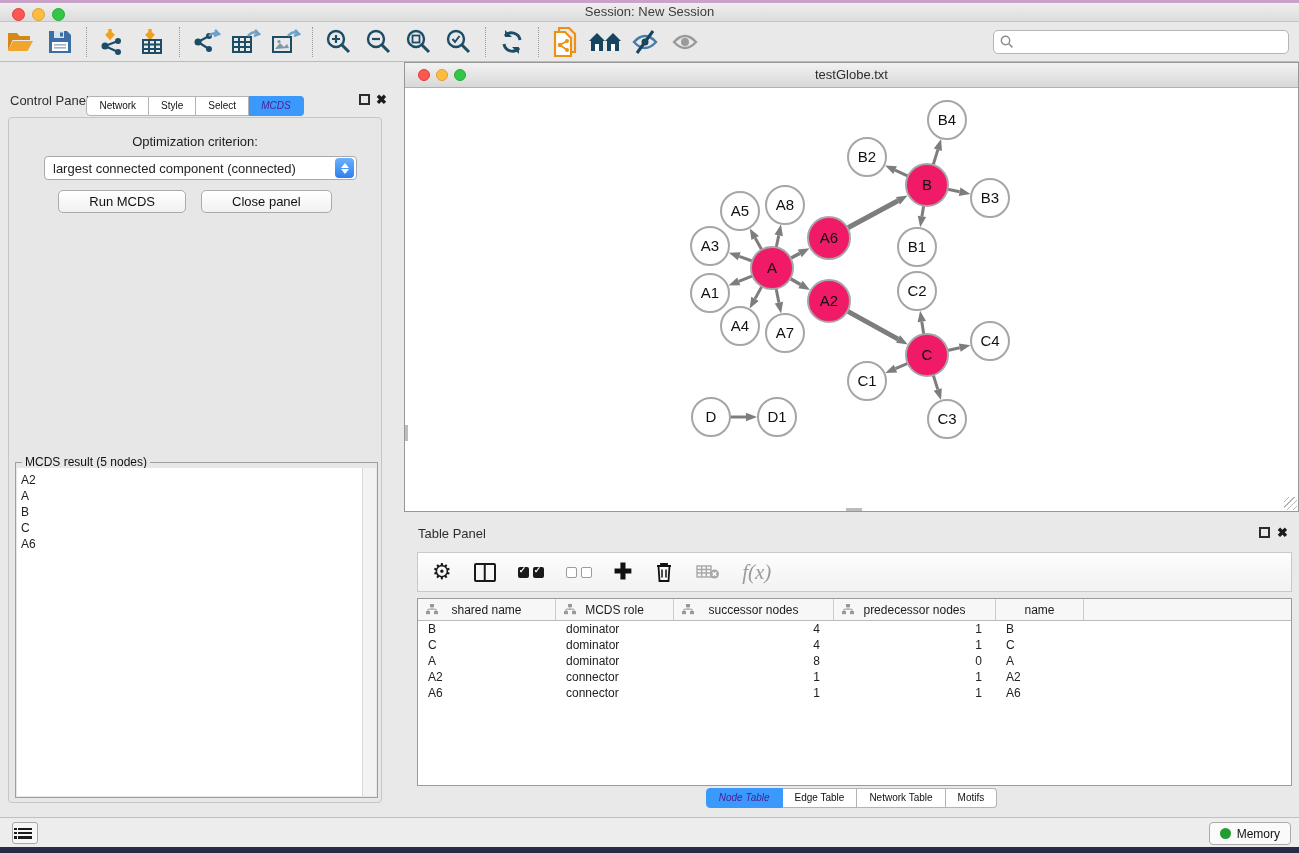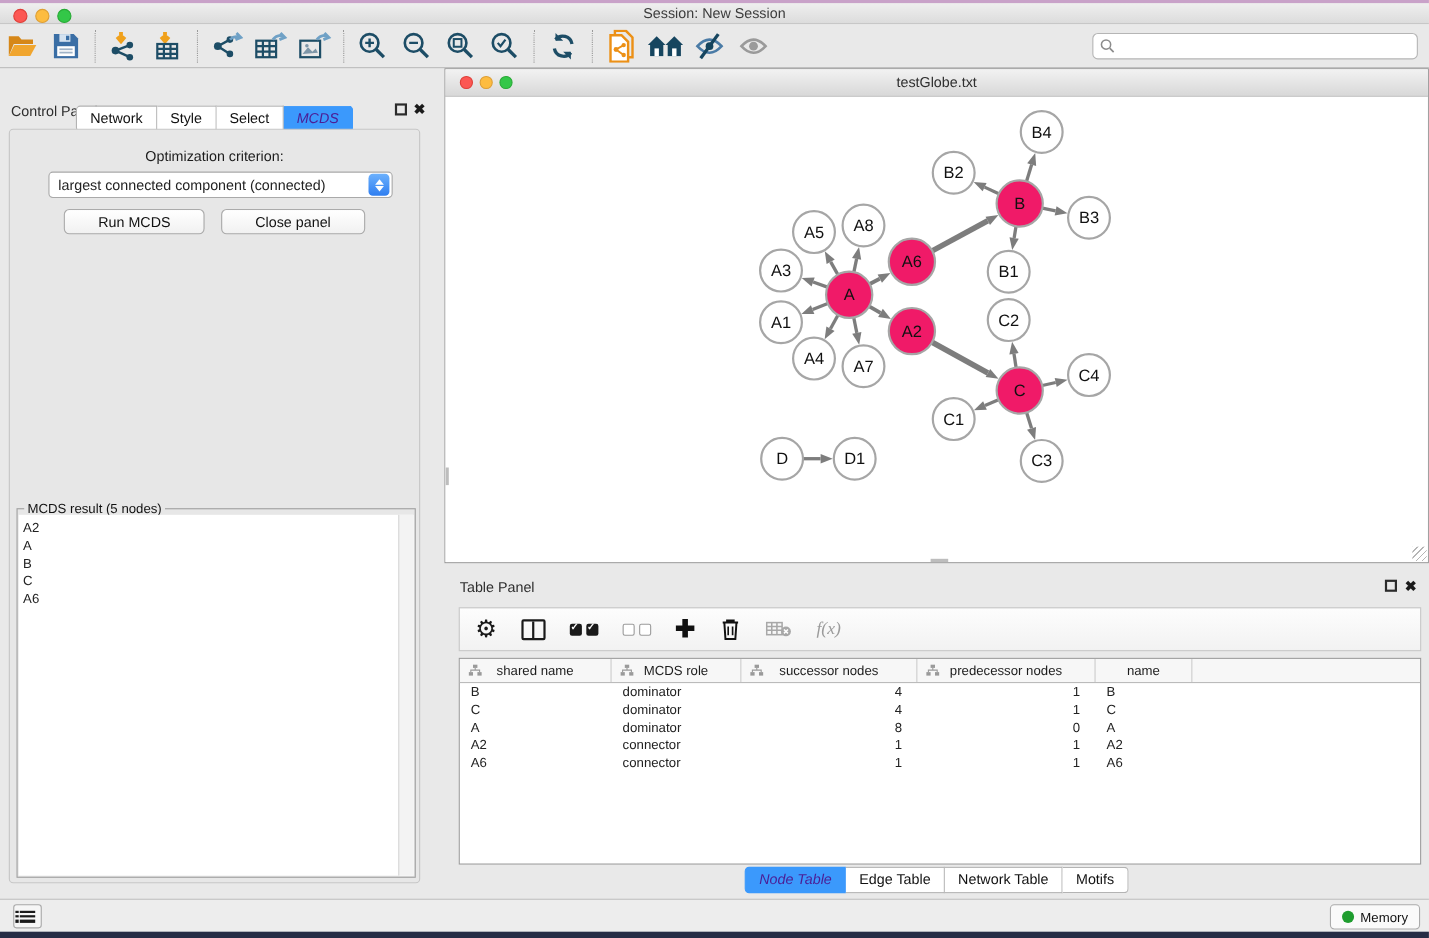--- a/index.html
+++ b/index.html
@@ -38,21 +38,21 @@
   
   #control-panel { position:absolute; left:0; top:62px; width:390px; height:755px; }
   .cp-header { position:absolute; left:0; top:0; width:100%; height:32px;margin-top:22px; }
   .cp-title { position:absolute; left:10px; top:9px; font-size:13px; color:#2e2e2e; }
   .panel-float { position:absolute; width:11px; height:11px; border:2px solid #2b2b2b; top:10px; }
   .panel-close { position:absolute; top:8px; font-size:13px; font-weight:bold; color:#1b1b1b; }
   #control-panel .panel-float { left:359px; }
   #control-panel .panel-close { left:376px; }
   .cp-tabs { position:absolute; left:0; top:34px; width:100%; display:flex; justify-content:center; }
   .tab {
-    font-size:13px; padding:3px 12px 4px; background:#fff; color:#111;
+    font-size:10px; padding:3px 12px 4px; background:#fff; color:#111;
     border:1px solid #b3b3b3; border-left:none; cursor:default;
   }
   .tab:first-child { border-left:1px solid #b3b3b3; border-radius:4px 0 0 4px; }
   .tab:last-child { border-radius:0 4px 4px 0; }
   .tab.selected { background:#3b99fc; color:#4c1d95; border-color:#3b99fc;font-style:italic; }
   .cp-content {
     position:absolute; left:8px; top:55px; width:374px; height:686px;
     background:#e7e7e7; border:1px solid #c6c6c6; border-radius:4px;
   }
   .opt-label { position:absolute; left:0; top:16px; width:100%; text-align:center; font-size:13px; color:#1c1c1c; }
@@ -123,21 +123,21 @@
   .tp-icon { display:flex; align-items:center; justify-content:center; }
   .gear-glyph { font-size:22px; color:#1a1a1a; line-height:1; }
   .col-glyph { width:22px; height:19px; border:2.5px solid #1a1a1a; border-radius:2px; position:relative; }
   .col-glyph::after { content:""; position:absolute; left:50%; top:0; bottom:0; width:2.5px; background:#1a1a1a; transform:translateX(-50%); }
   .cb-pair { display:flex; gap:4px; }
   .cb { width:11px; height:11px; border-radius:2px; position:relative; }
   .cb.checked { background:#1a1a1a; }
   .cb.checked::after { content:"✓"; position:absolute; left:1px; top:-2px; font-size:9px; color:#fff; font-weight:bold; }
   .cb.empty { border:1.5px solid #9b9b9b; background:#fff; }
   .plus-glyph { font-size:22px; font-weight:bold; color:#111; line-height:1; }
-  .fx-glyph { font-family:"Liberation Serif", serif; font-style:italic; font-size:16px; color:#9b9b9b; }
+  .fx-glyph { font-family:"Liberation Serif", serif; font-style:italic; font-size:21px; color:#9b9b9b; }
   .tp-table {
     position:absolute; left:13px; right:7px; top:81px; height:188px;
     background:#fff; border:1px solid #9b9b9b; overflow:hidden; font-size:12px;
   }
   .tp-thead { display:flex; height:22px; background:#f7f7f7; border-bottom:1px solid #bbb; }
   .th { position:relative; display:flex; align-items:center; justify-content:center;
     border-right:1px solid #ccc; color:#1c1c1c; }
   .th .th-ico { position:absolute; left:8px; top:5px; }
   .tr { display:flex; height:16px; line-height:16px; }
   .td { overflow:hidden; white-space:nowrap; }

